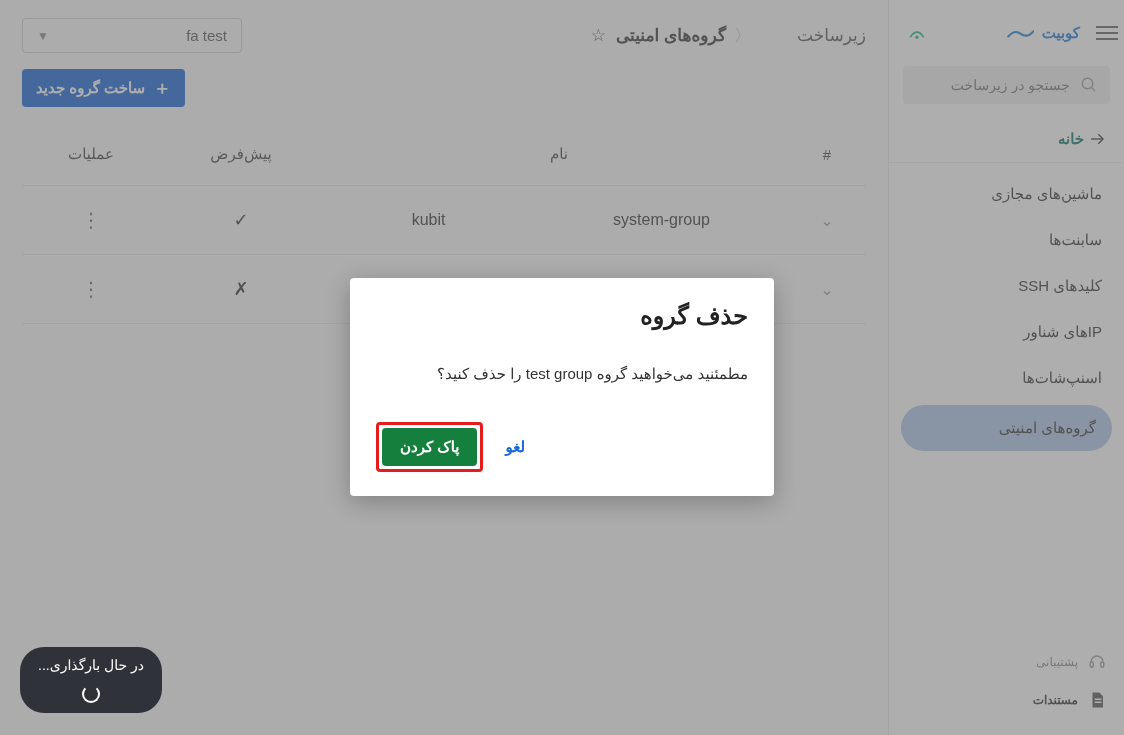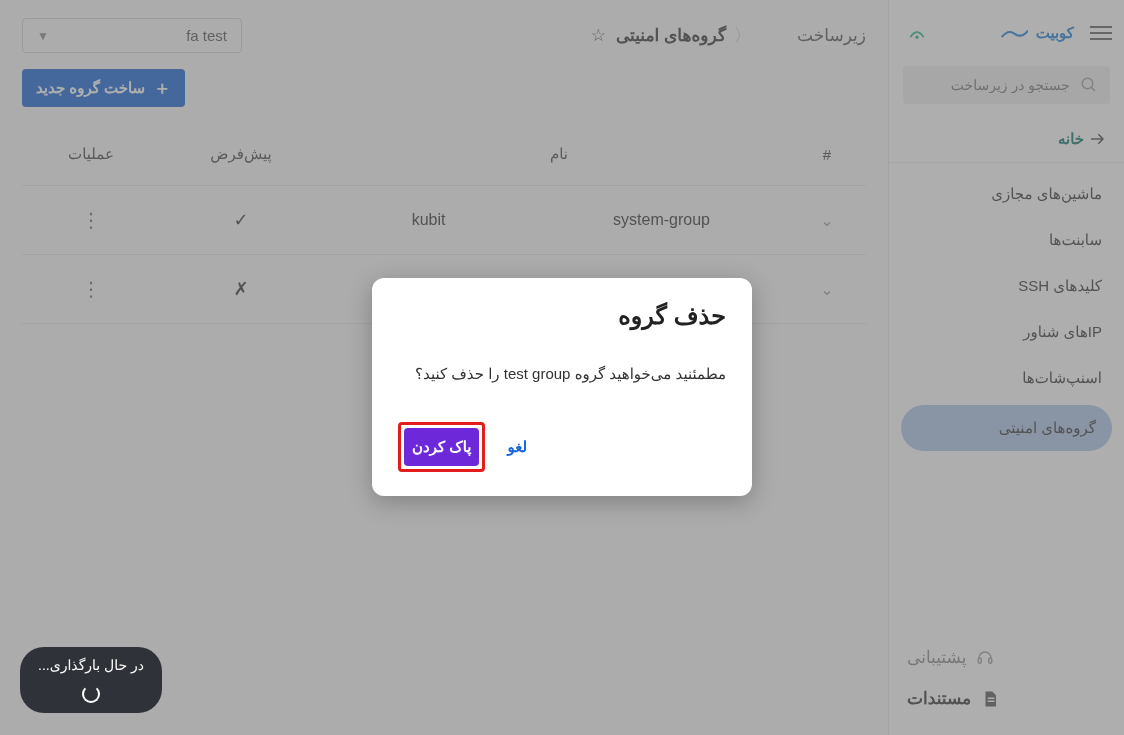--- a/index.html
+++ b/index.html
@@ -22,21 +22,21 @@
   flex-direction: column;
   padding-top: 8px;
 }
 .main { flex: 1; background: #fafafa; display: flex; flex-direction: column; }
 
 
 .sb-head {
   display: flex;
   align-items: center;
   gap: 16px;
-  padding: 16px 12px 12px 18px;
+  padding: 16px 6px 12px 18px;
 }
 .hamburger {
   display: flex; flex-direction: column; gap: 4px;
   width: 22px; cursor: pointer;
 }
 .hamburger span { height: 2px; background:#616161; }
 .brand { display:flex; align-items:center; gap:8px; color:#1e7fd7; font-weight:700; font-size:15px;}
 .brand svg { width:28px; height:16px; }
 .partner { margin-right:auto; color:#24b47e; font-size:12px; font-weight:700; display:flex;flex-direction:column;align-items:center;gap:2px;}
 .partner svg{width:20px;height:16px;}
@@ -62,21 +62,21 @@
 .sb-items{ padding:8px 0; flex:1;}
 .sb-item{
   padding:14px 22px;font-size:15px;color:#333;cursor:pointer;
 }
 .sb-item.active{
   background:#aec6ea;border-radius:30px;margin:4px 12px;padding:14px 16px;
 }
 
 .sb-footer{ padding:10px 18px 16px 18px;}
 .sb-foot{
-  display:flex;align-items:center;gap:10px;color:#888;font-size:17px;padding:10px 0;justify-content:flex-end;
+  display:flex;align-items:center;gap:10px;color:#888;font-size:12px;padding:10px 0;
 }
 .sb-foot.dark{color:#333;font-weight:600;}
 
 
 .topbar{
   display:flex;align-items:center;padding:18px 22px 0 22px;gap:10px;
 }
 .breadcrumb{display:flex;align-items:center;gap:8px;font-size:17px;color:#333;}
 .breadcrumb .root{color:#555;margin-left:38px;}
 .breadcrumb .sep{color:#bbb;}
@@ -111,31 +111,31 @@
 .check{font-size:18px;}
 .cross{font-size:18px;}
 .name-en{direction:ltr;}
 
 
 .overlay{
   position:absolute;inset:0;background:rgba(107,107,107,.55);
   display:flex;align-items:flex-start;justify-content:center;
 }
 .dialog{
-  margin-top:278px;width:380px;background:#fff;border-radius:12px;box-shadow:0 6px 24px rgba(0,0,0,.25);
+  margin-top:278px;width:424px;background:#fff;border-radius:4px;box-shadow:0 6px 24px rgba(0,0,0,.25);
   padding:24px 26px;
 }
 .dialog h2{font-size:24px;font-weight:700;color:#222;margin-bottom:32px;}
 .dialog p{font-size:15px;color:#333;margin-bottom:36px;line-height:1.6;}
 .dialog-actions{display:flex;gap:22px;justify-content:flex-end;align-items:center;}
 .btn-cancel{background:none;border:none;color:#1565d8;font-size:15px;font-weight:600;cursor:pointer;}
 .btn-delete-wrap{border:3px solid #e41c1c;padding:3px;border-radius:4px;}
 .btn-delete{
-  background:#6d28d9;color:#fff;border:none;border-radius:4px;
-  padding:10px 8px;font-size:15px;font-weight:600;cursor:pointer;
+  background:#15803d;color:#fff;border:none;border-radius:4px;
+  padding:10px 18px;font-size:15px;font-weight:600;cursor:pointer;
 }
 
 
 .toast{
   position:absolute;bottom:22px;left:20px;background:#30323a;color:#fff;
   border-radius:24px;padding:10px 18px;display:flex;gap:12px;align-items:center;direction:rtl;font-size:14px;flex-direction:column;
 }
 .toast .spin{width:18px;height:18px;border:2px solid #fff;border-radius:50%;border-top-color:transparent;}
 
 

